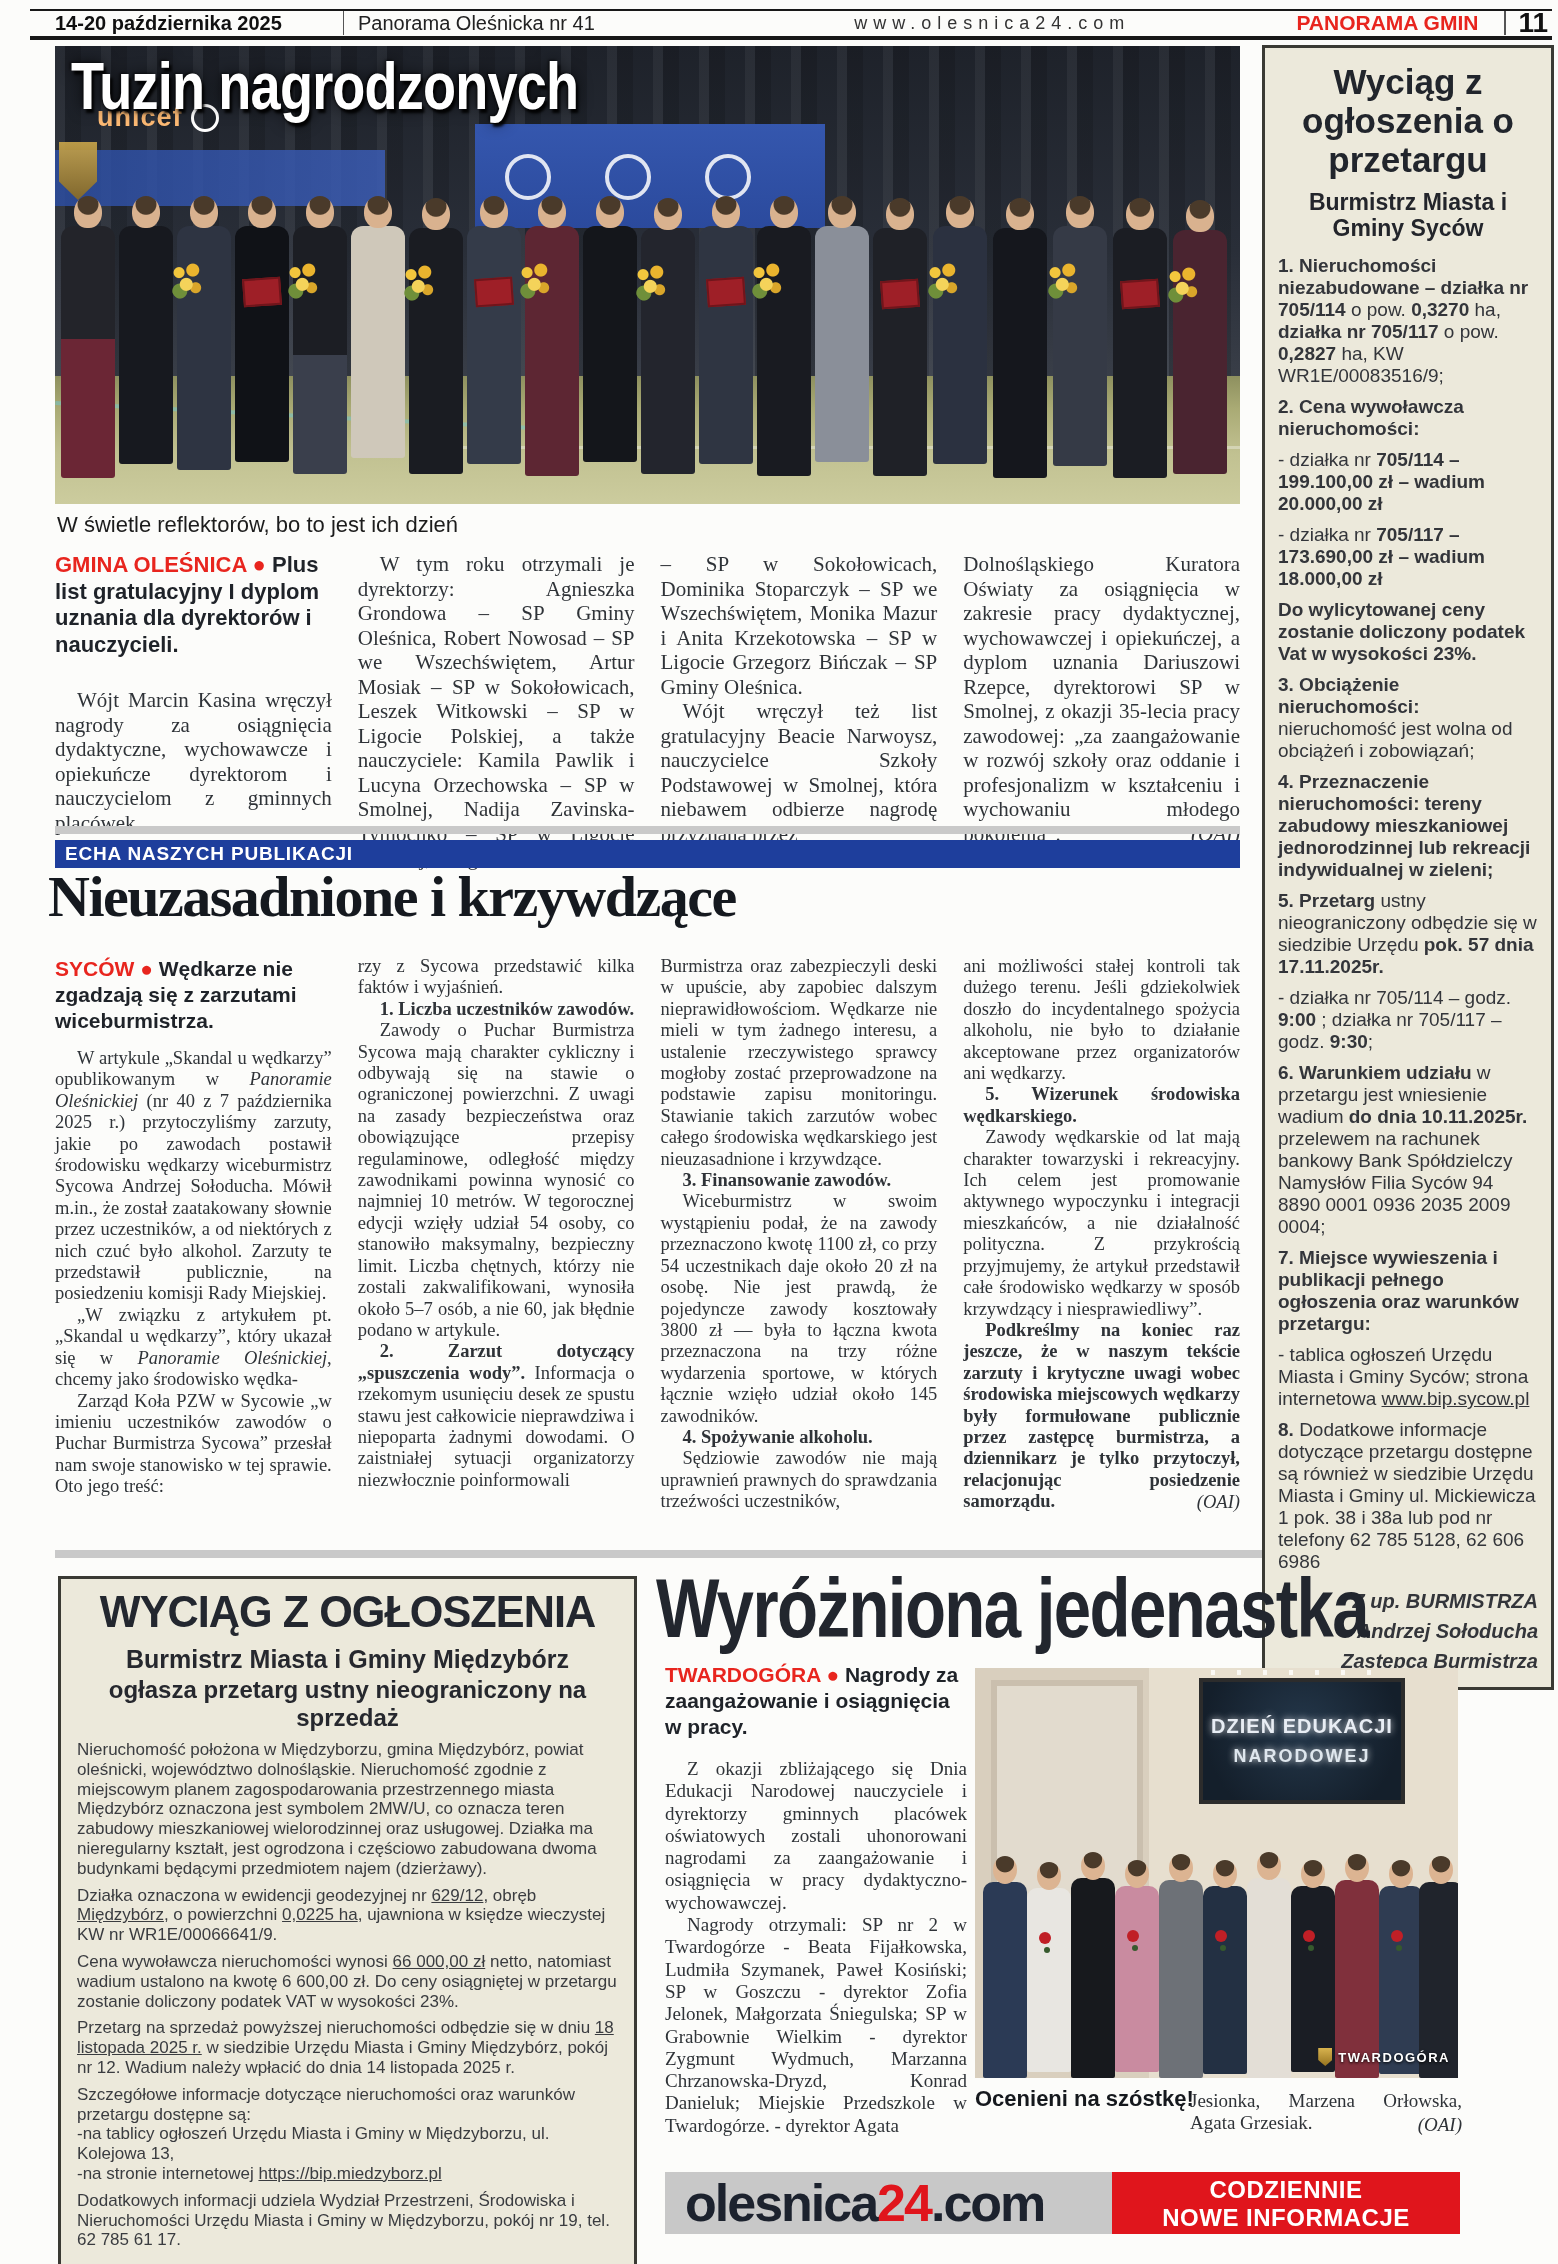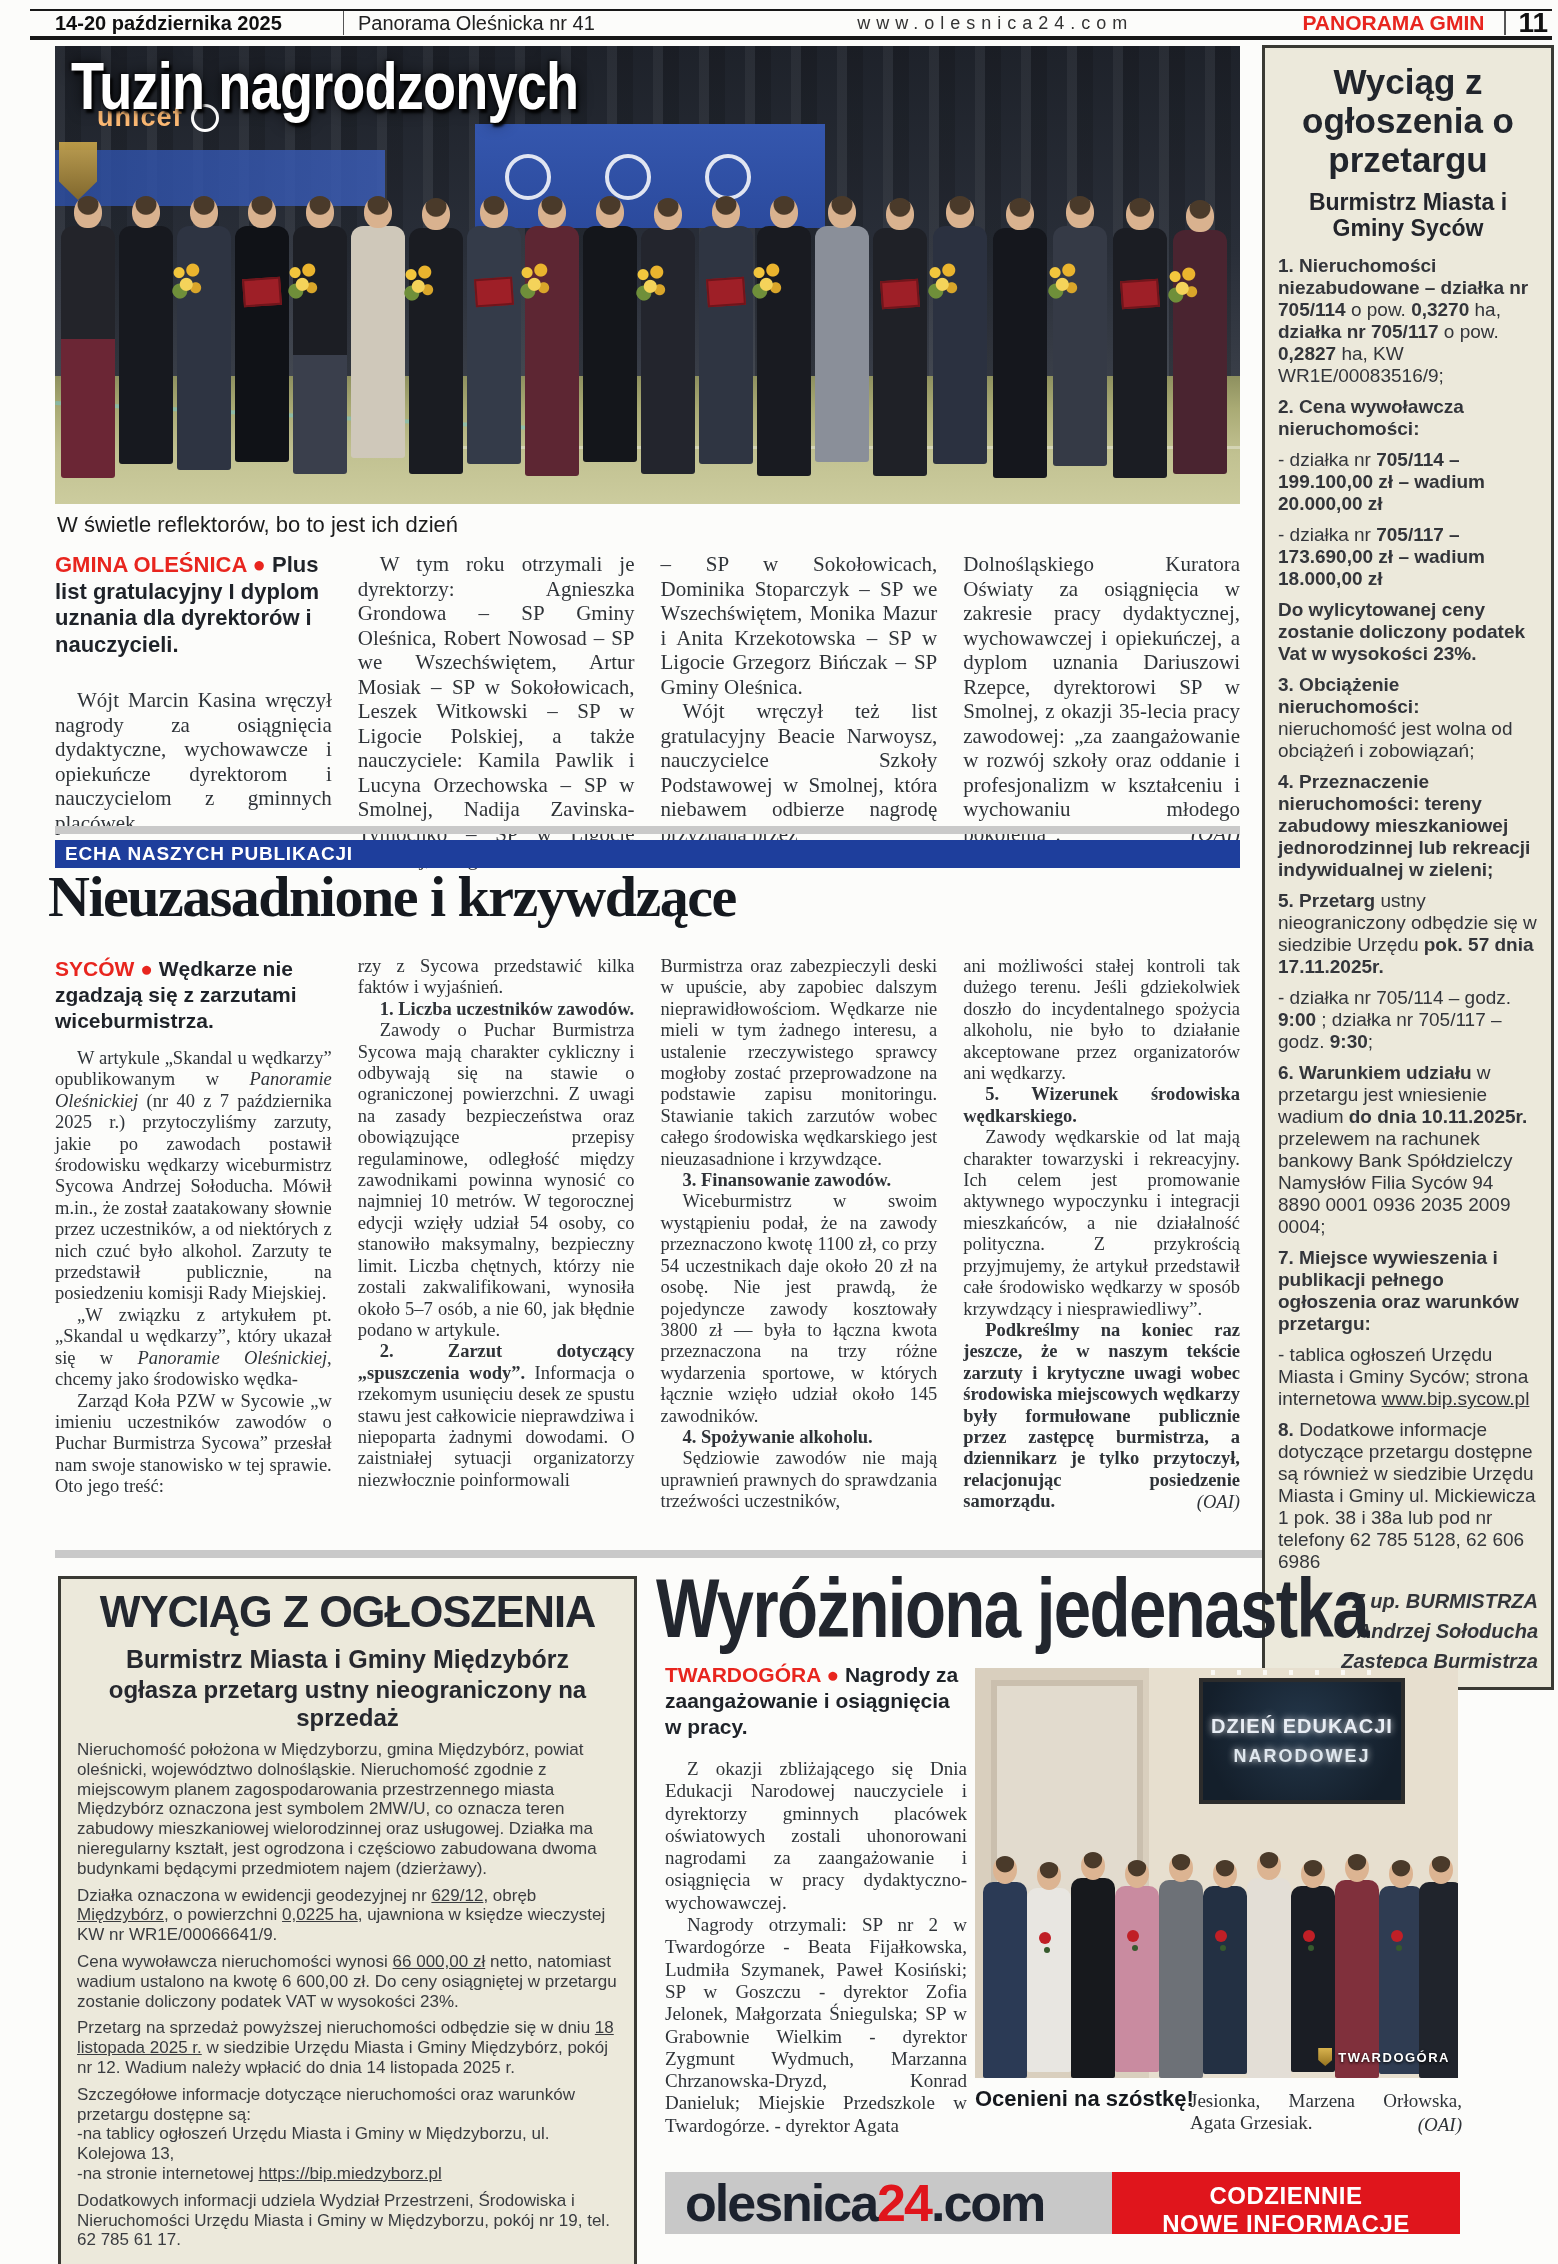--- a/index.html
+++ b/index.html
@@ -6,21 +6,21 @@
   body{width:1558px;height:2264px;position:relative;background:#fcfcfa;font-family:"Liberation Serif",serif;color:#2f3338;overflow:hidden;}
   .b{font-weight:700}.i{font-style:italic}.u{text-decoration:underline}
   
   .hline-top{position:absolute;left:30px;right:6px;top:9px;height:2px;background:#181818;}
   .hline-bot{position:absolute;left:30px;right:6px;top:36px;height:4px;background:#181818;}
   .hrow{position:absolute;left:55px;right:10px;top:11px;height:24px;display:flex;align-items:center;font-family:"Liberation Sans",sans-serif;}
   .h-date{font-weight:700;font-size:20px;width:288px;color:#111;}
   .h-sep{width:1px;height:24px;background:#555;margin-right:14px;}
   .h-issue{font-size:20px;width:330px;color:#222;}
   .h-site{flex:1;text-align:center;font-size:18px;letter-spacing:6px;color:#333;}
-  .h-section{color:#e8251e;font-weight:700;font-size:21px;margin-right:20px;}
+  .h-section{color:#e8251e;font-weight:700;font-size:21px;margin-right:26px;}
   .h-sep2{width:2px;height:24px;background:#555;margin-right:12px;}
   .h-page{font-weight:700;font-size:28px;color:#111;}
   
   .photo1{position:absolute;left:55px;top:46px;width:1185px;height:458px;overflow:hidden;background:#23262e;}
   .ph-wall{position:absolute;left:0;right:0;top:0;bottom:118px;background:
     repeating-linear-gradient(90deg, rgba(255,255,255,.05) 0 10px, rgba(0,0,0,.14) 10px 26px, rgba(255,255,255,0) 26px 46px),
     linear-gradient(180deg,#1e222a 0%,#292e38 60%,#3a3f49 100%);}
   .ph-floor{position:absolute;left:0;right:0;bottom:0;height:128px;background:linear-gradient(180deg,#8e905f 0,#aaab75 26%,#c1c191 60%,#cccc9e 100%);}
   .ph-floor::before{content:"";position:absolute;left:0;top:38px;width:42%;height:4px;background:rgba(110,200,210,.5);transform:rotate(3deg);}
   .ph-floor::after{content:"";position:absolute;left:30%;top:70px;right:0;height:3px;background:rgba(255,255,255,.35);}
@@ -105,21 +105,21 @@
     text-shadow:0 1px 3px #000;display:flex;align-items:center;gap:6px;}
   .wm-shield{display:inline-block;width:14px;height:18px;background:linear-gradient(180deg,#d8b34e,#96731f);clip-path:polygon(0 0,100% 0,100% 66%,50% 100%,0 66%);}
   .p2-caption{position:absolute;left:975px;top:2086px;font:700 22px "Liberation Sans",sans-serif;color:#15181d;}
   .contR{position:absolute;left:1190px;top:2090px;width:272px;font-size:19px;line-height:22.3px;text-align:justify;}
   .contR p{margin:0;}
   
   .banner{position:absolute;left:665px;top:2172px;width:795px;height:62px;background:#c8c8c8;}
   .logo{position:absolute;left:20px;top:2px;font:700 52px/58px "Liberation Sans",sans-serif;letter-spacing:-2px;color:#1c222e;}
   .logo .l2{color:#e0151c;}
   .redbox{position:absolute;right:0;top:0;width:348px;height:62px;background:#e0151c;color:#fff;text-align:center;
-    font:700 24px/28px "Liberation Sans",sans-serif;letter-spacing:.5px;padding-top:10px;box-sizing:border-box;}
+    font:700 24px/28px "Liberation Sans",sans-serif;letter-spacing:.5px;padding-top:4px;box-sizing:border-box;}
 </style>
 </head>
 <body>
 
 <div class="hline-top"></div>
 <div class="hrow">
   <span class="h-date">14-20 października 2025</span>
   <span class="h-sep"></span>
   <span class="h-issue">Panorama Oleśnicka nr 41</span>
   <span class="h-site">www.olesnica24.com</span>

